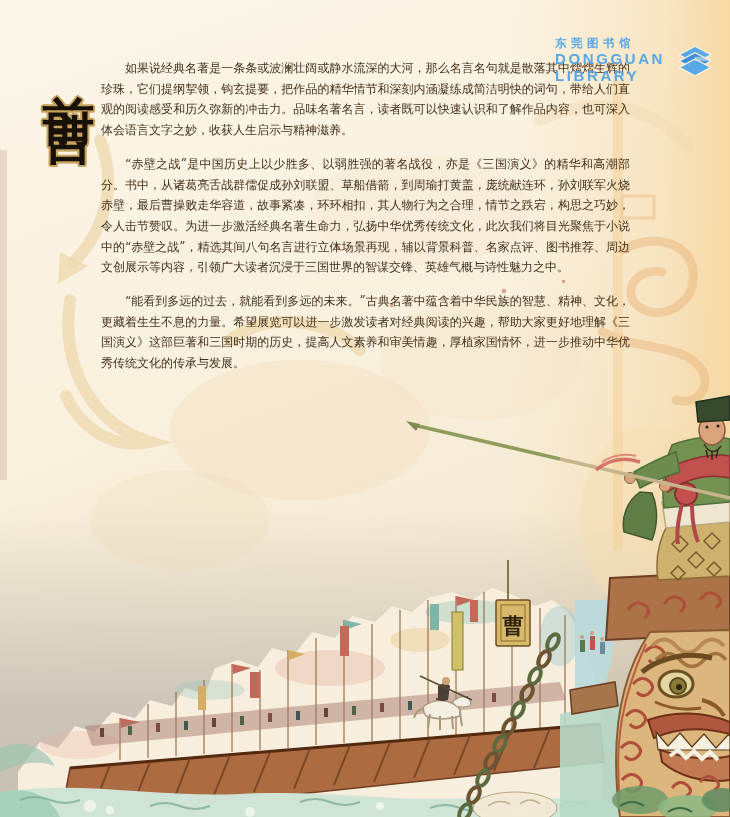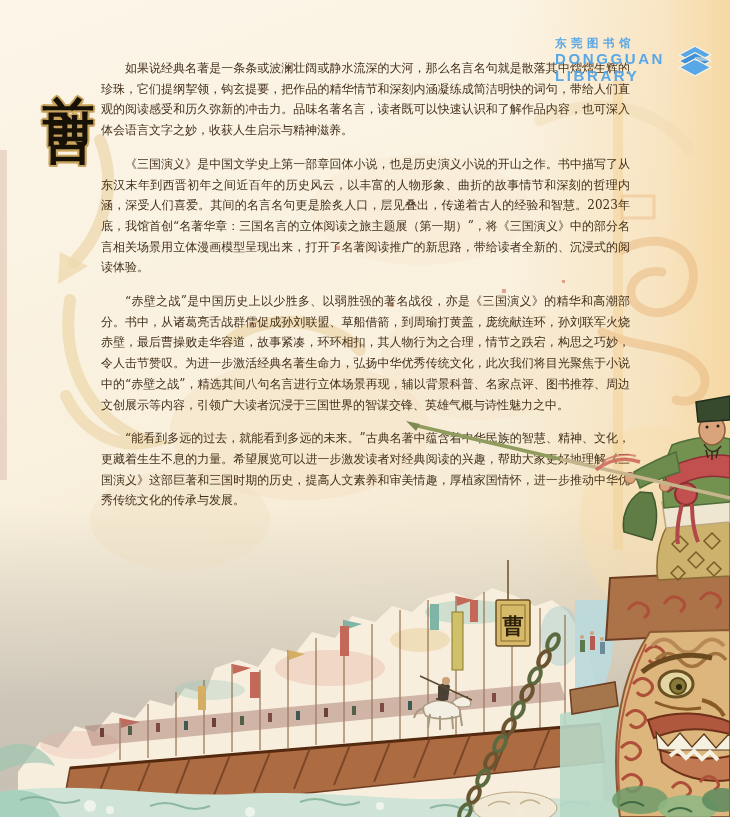--- a/index.html
+++ b/index.html
@@ -68,21 +68,20 @@
       <rect x="390" y="303" width="3" height="4"></rect>
       <rect x="562" y="280" width="3" height="3"></rect>
       <rect x="250" y="322" width="3" height="3"></rect>
     </g>
     <rect x="0" y="150" width="7" height="330" fill="#dfc0ae" opacity=".55"></rect>
     <rect x="613" y="80" width="10" height="470" fill="#f2cf93" opacity=".45"></rect>
   </svg>
 
   <div class="content">
     <p>如果说经典名著是一条条或波澜壮阔或静水流深的大河，那么名言名句就是散落其中熠熠生辉的珍珠，它们提纲挈领，钩玄提要，把作品的精华情节和深刻内涵凝练成简洁明快的词句，带给人们直观的阅读感受和历久弥新的冲击力。品味名著名言，读者既可以快速认识和了解作品内容，也可深入体会语言文字之妙，收获人生启示与精神滋养。</p>
-    <p>《三国演义》是中国文学史上第一部章回体小说，也是历史演义小说的开山之作。书中描写了从东汉末年到西晋初年之间近百年的历史风云，以丰富的人物形象、曲折的故事情节和深刻的哲理内涵，深受人们喜爱。其间的名言名句更是脍炙人口，层见叠出，传递着古人的经验和智慧。2023年底，我馆首创“名著华章：三国名言的立体阅读之旅主题展（第一期）”，将《三国演义》中的部分名言相关场景用立体漫画模型呈现出来，打开了名著阅读推广的新思路，带给读者全新的、沉浸式的阅读体验。</p>
     <p>“赤壁之战”是中国历史上以少胜多、以弱胜强的著名战役，亦是《三国演义》的精华和高潮部分。书中，从诸葛亮舌战群儒促成孙刘联盟、草船借箭，到周瑜打黄盖，庞统献连环，孙刘联军火烧赤壁，最后曹操败走华容道，故事紧凑，环环相扣，其人物行为之合理，情节之跌宕，构思之巧妙，令人击节赞叹。为进一步激活经典名著生命力，弘扬中华优秀传统文化，此次我们将目光聚焦于小说中的“赤壁之战”，精选其间八句名言进行立体场景再现，辅以背景科普、名家点评、图书推荐、周边文创展示等内容，引领广大读者沉浸于三国世界的智谋交锋、英雄气概与诗性魅力之中。</p>
     <p>“能看到多远的过去，就能看到多远的未来。”古典名著中蕴含着中华民族的智慧、精神、文化，更藏着生生不息的力量。希望展览可以进一步激发读者对经典阅读的兴趣，帮助大家更好地理解《三国演义》这部巨著和三国时期的历史，提高人文素养和审美情趣，厚植家国情怀，进一步推动中华优秀传统文化的传承与发展。</p>
   </div>
 
   <svg class="layer fg-art" viewBox="0 0 730 817">
 
     <g>
       <path fill="#f8eedd" d="M18,817 L18,772 L40,742 L58,748 L75,726 L95,732 L112,712 L135,718 L150,700 L172,706 L185,688 L205,694 L215,668 L238,660 L258,667 L272,648 L295,654 L312,632 L335,638 L352,616 L375,622 L392,606 L412,612 L428,598 L452,592 L472,600 L492,588 L515,596 L535,606 L552,600 L568,612 L582,636 L592,664 L600,700 L604,817 Z"></path>
       <g>
         <ellipse cx="330" cy="668" rx="55" ry="18" fill="#e7b3a6" opacity=".4"></ellipse>

